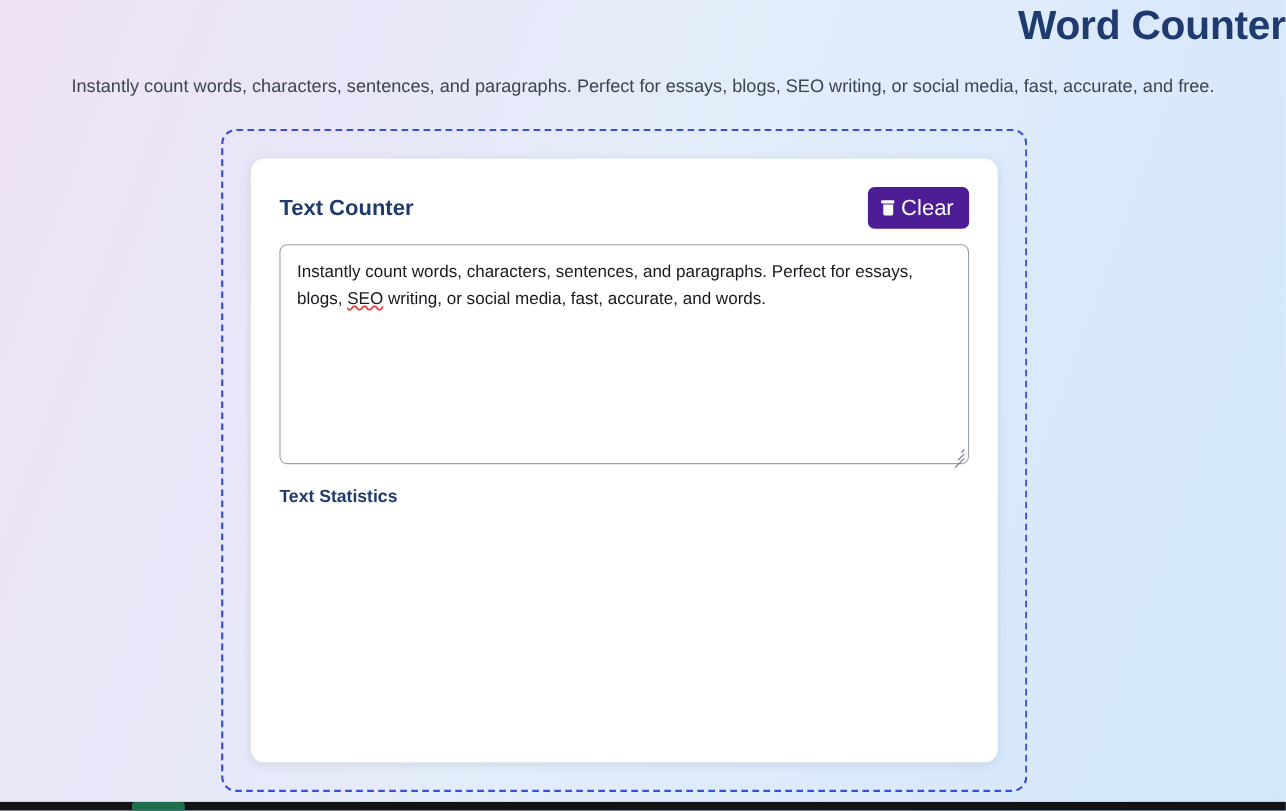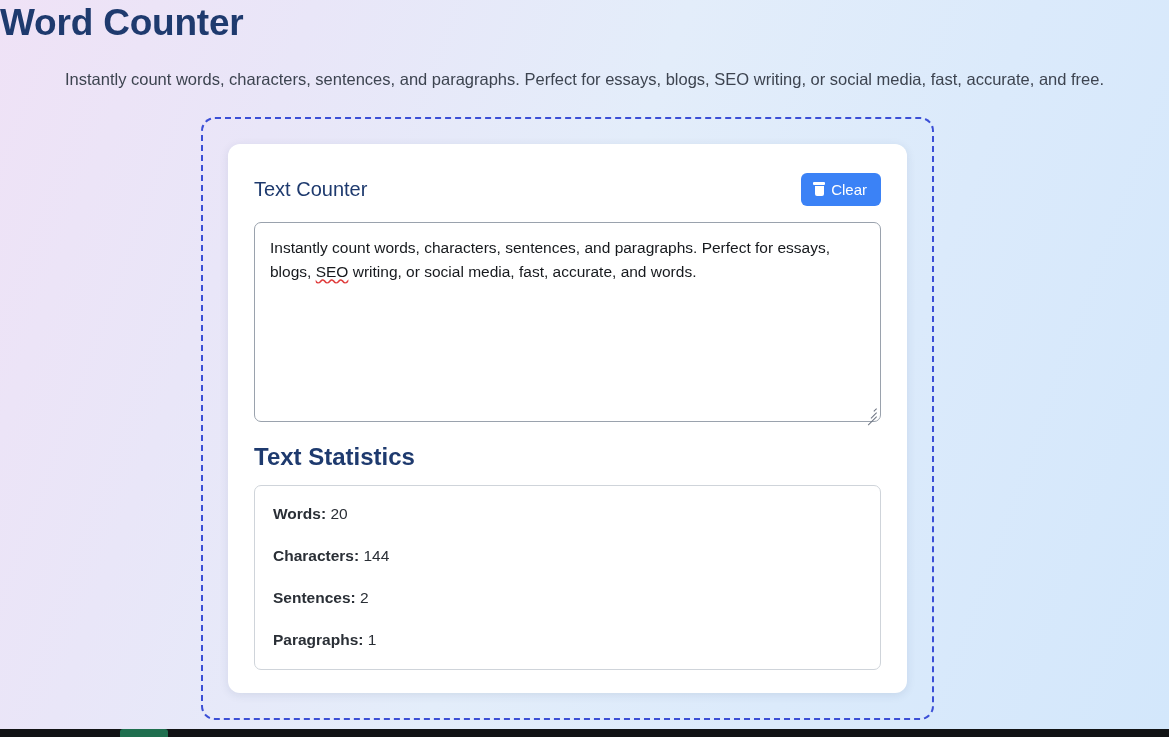--- a/index.html
+++ b/index.html
@@ -18,21 +18,21 @@
   .page {
     width: 1169px;
     height: 737px;
     position: relative;
     overflow: hidden;
   }
   .page-title {
     font-size: 37px;
     font-weight: bold;
     color: #1e3a6e;
-    text-align: left;
+    text-align: right;
     margin: 0;
     padding-top: 0px;
     line-height: 46px;
     letter-spacing: -0.2px;
   }
   .page-subtitle {
     font-size: 16.5px;
     color: #3d4450;
     text-align: center;
     margin: 0;
@@ -59,30 +59,30 @@
     position: relative;
   }
   .card-head {
     display: flex;
     align-items: center;
     justify-content: space-between;
     height: 42px;
   }
   .card-title {
     font-size: 20px;
-    font-weight: normal;
+    font-weight: bold;
     color: #1e3a6e;
     margin: 0;
   }
   .clear-btn {
-    background: #3b82f6;
+    background: #4c1d95;
     color: #ffffff;
     border: none;
     border-radius: 6px;
-    font-size: 15px;
+    font-size: 20px;
     padding: 9px 14px 9px 12px;
     display: inline-flex;
     align-items: center;
     gap: 6px;
     cursor: pointer;
     font-family: "Liberation Sans", sans-serif;
     line-height: 1;
   }
   .trash-icon {
     display: inline-block;
@@ -138,21 +138,21 @@
     height: 1px;
     transform-origin: right bottom;
     transform: rotate(-45deg);
   }
   .misspell {
     text-decoration: underline wavy #e03c3c;
     text-decoration-skip-ink: none;
     text-align: center;
   }
   .stats-title {
-    font-size: 24px;
+    font-size: 16px;
     font-weight: bold;
     color: #1e3a6e;
     margin: 21px 0 0 0;
   }
   .stats-box {
     margin-top: 14px;
     border: 1px solid #cfd4da;
     border-radius: 7px;
     padding: 18px 18px 18px 18px;
     height: 185px;
@@ -212,38 +212,20 @@
         </div>
         <div class="resize-grip">
           <span style="width:12px; right:0; bottom:1px;"></span>
           <span style="width:8px; right:0; bottom:5px;"></span>
           <span style="width:4px; right:0; bottom:9px;"></span>
         </div>
       </div>
 
       <h3 class="stats-title">Text Statistics</h3>
 
-      <div class="stats-box">
-        <div class="stat-row">
-          <span class="stat-label">Words:</span>
-          <span class="stat-value">20</span>
-        </div>
-        <div class="stat-row">
-          <span class="stat-label">Characters:</span>
-          <span class="stat-value">144</span>
-        </div>
-        <div class="stat-row">
-          <span class="stat-label">Sentences:</span>
-          <span class="stat-value">2</span>
-        </div>
-        <div class="stat-row">
-          <span class="stat-label">Paragraphs:</span>
-          <span class="stat-value">1</span>
-        </div>
-      </div>
 
     </div>
   </div>
 
   <div class="taskbar">
     <div class="taskbar-accent"></div>
   </div>
 
 </div>
 

